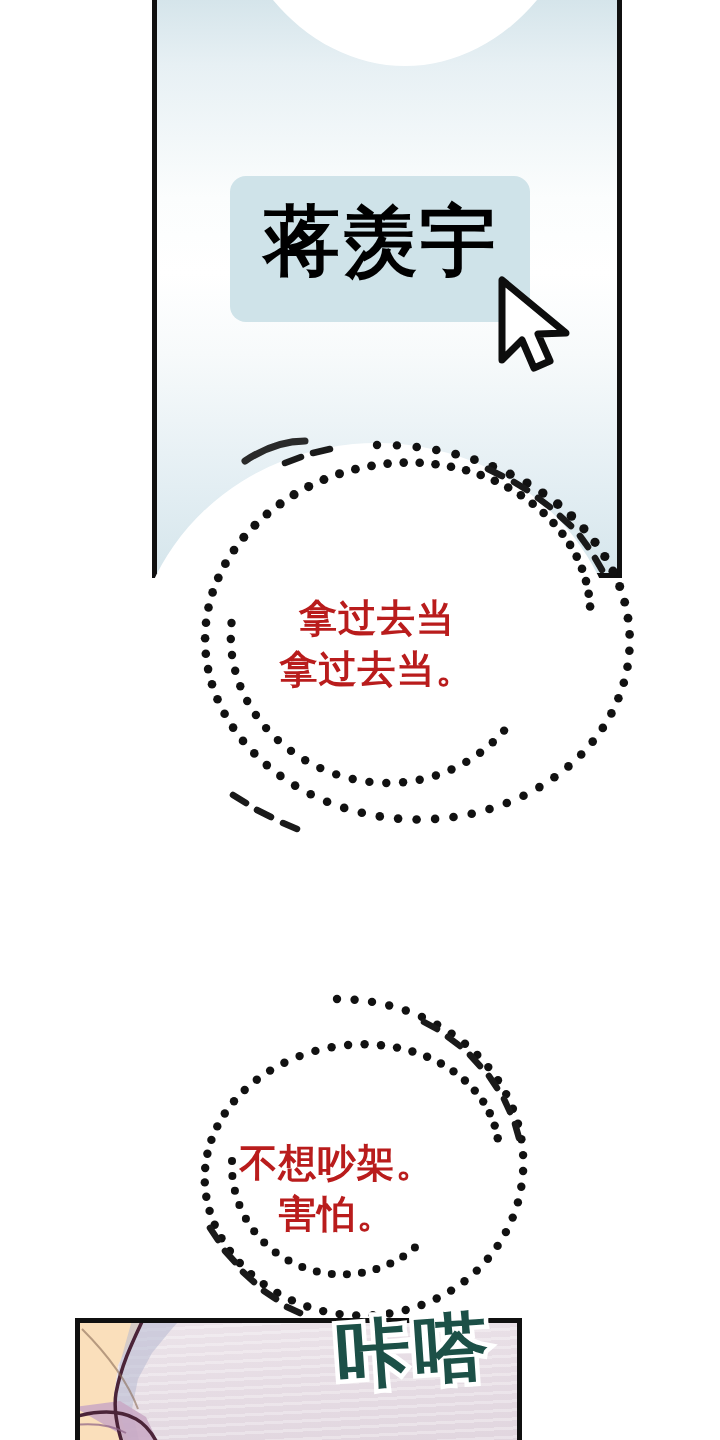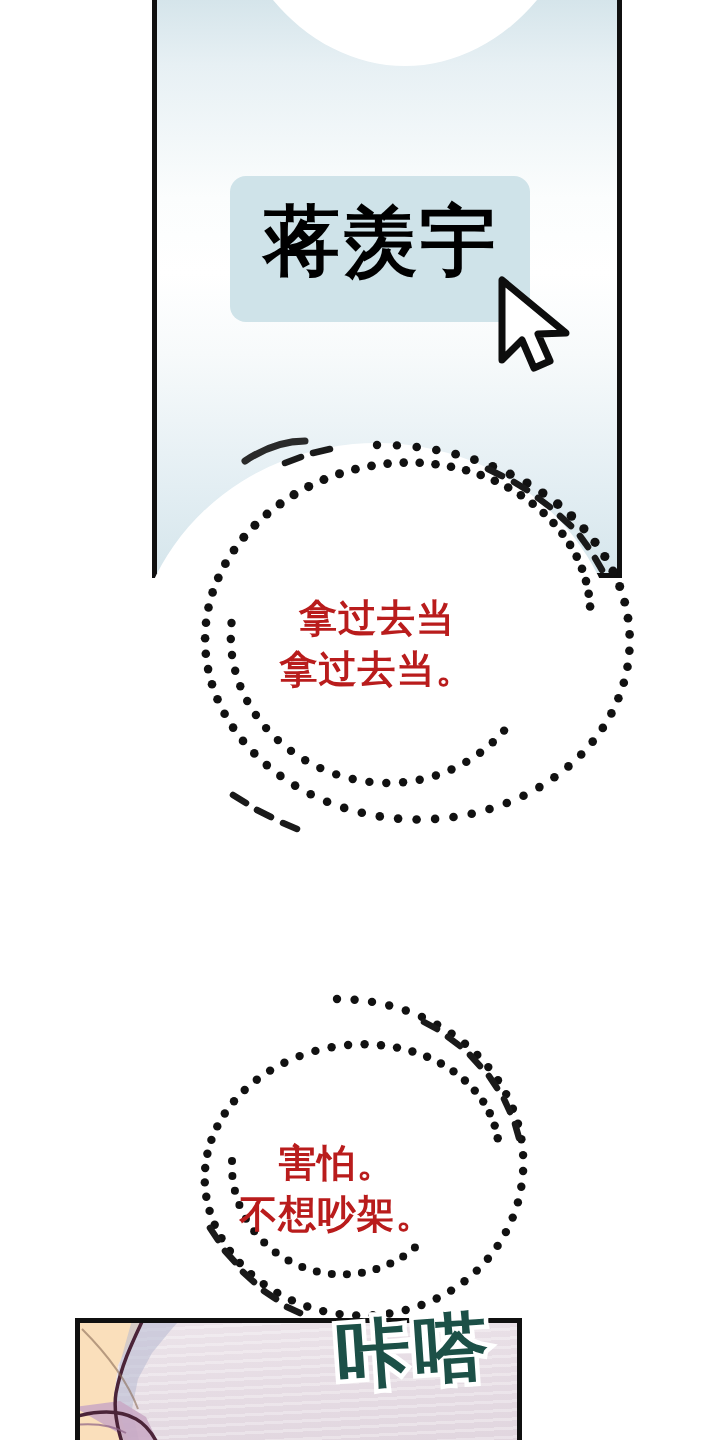--- a/index.html
+++ b/index.html
@@ -508,22 +508,22 @@
         <path d="M380 103 L386 116"></path>
           <path d="M391 128 L395 142"></path>
         <path d="M86 232 L94 244"></path>
           <path d="M101 255 L111 266"></path>
         <path d="M119 276 L130 286"></path>
           <path d="M140 295 L152 303"></path>
         <path d="M163 311 L176 317"></path>
       </g>
     </svg>
     <div class="btext">
+      <div>不想吵架。</div>
       <div>害怕。</div>
-      <div>不想吵架。</div>
     </div>
   </div>
 
   <div class="panel-bottom">
     <div class="wall-stripes"></div>
     <svg class="figure-shoulder" viewBox="0 0 210 170">
       <path d="M0 0 L72 0 L60 22 L44 52 L40 84 L52 120 L66 170 L0 170 Z" fill="#fadfbb"></path>
       <path d="M60 0 L112 0 L96 18 L78 40 L64 66 L58 96 L66 132 L78 170 L58 170 L44 118 L40 84 L46 50 Z" fill="#b7b9d2" opacity="0.55"></path>
       <path d="M0 94 L46 88 L72 104 L88 138 L96 170 L62 170 L48 122 Z" fill="#c9a8c4" opacity="0.85"></path>
       <path d="M72 0 C62 22 48 48 42 80 C38 104 48 132 62 170" stroke="#4b2438" stroke-width="3.5" fill="none"></path>

